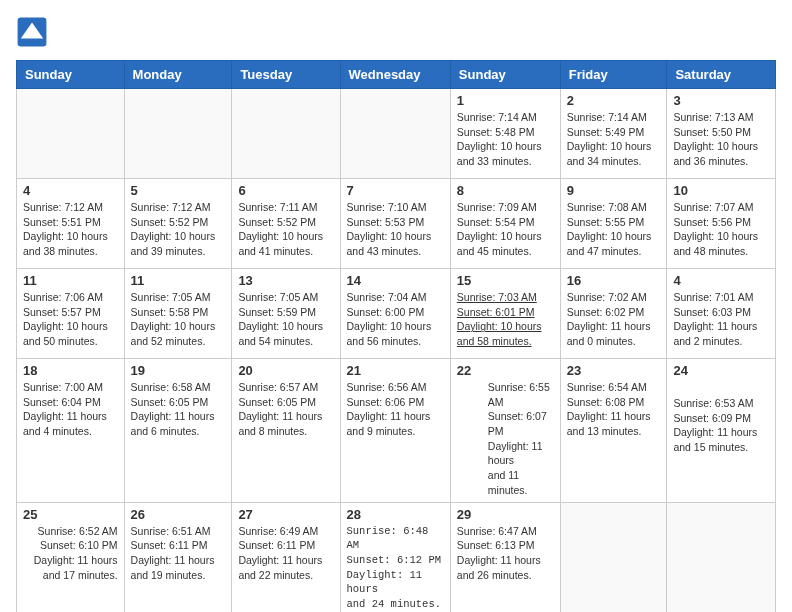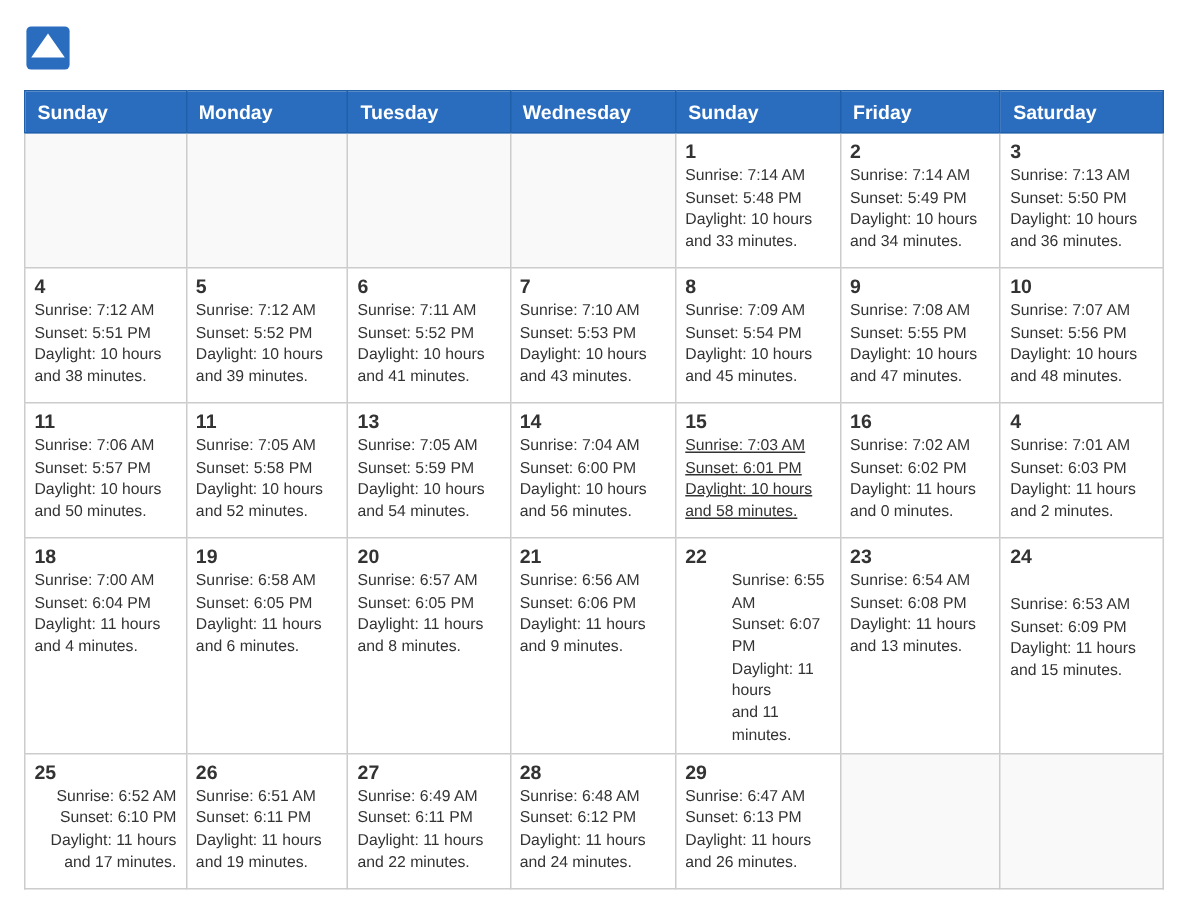--- a/index.html
+++ b/index.html
@@ -314,21 +314,21 @@
         </td>
         <td>
           <span class="day-number">27</span>
           <div class="day-info" style="white-space: pre-line;">Sunrise: 6:49 AM
 Sunset: 6:11 PM
 Daylight: 11 hours
 and 22 minutes.</div>
         </td>
         <td>
           <span class="day-number">28</span>
-          <div class="day-info" style="white-space: pre-line;">Sunrise: 6:48 AM
+          <div class="day-info" style="white-space: pre-line; font-family: Liberation Mono, monospace;">Sunrise: 6:48 AM
 Sunset: 6:12 PM
 Daylight: 11 hours
 and 24 minutes.</div>
         </td>
         <td>
           <span class="day-number">29</span>
           <div class="day-info" style="white-space: pre-line;">Sunrise: 6:47 AM
 Sunset: 6:13 PM
 Daylight: 11 hours
 and 26 minutes.</div>

